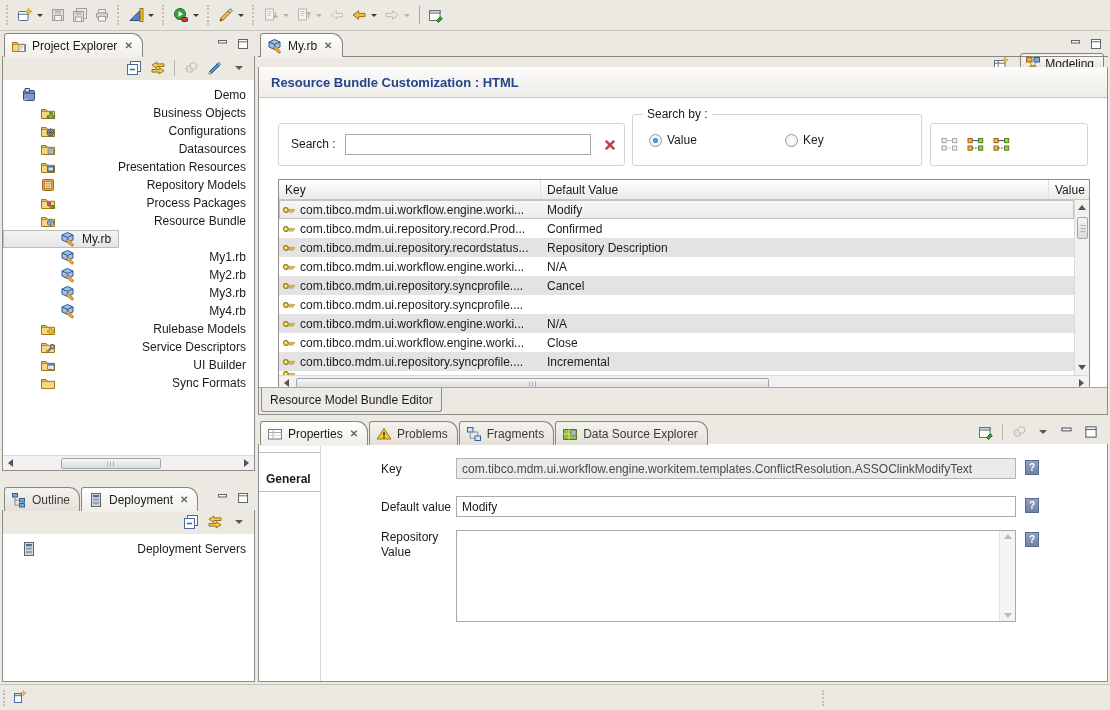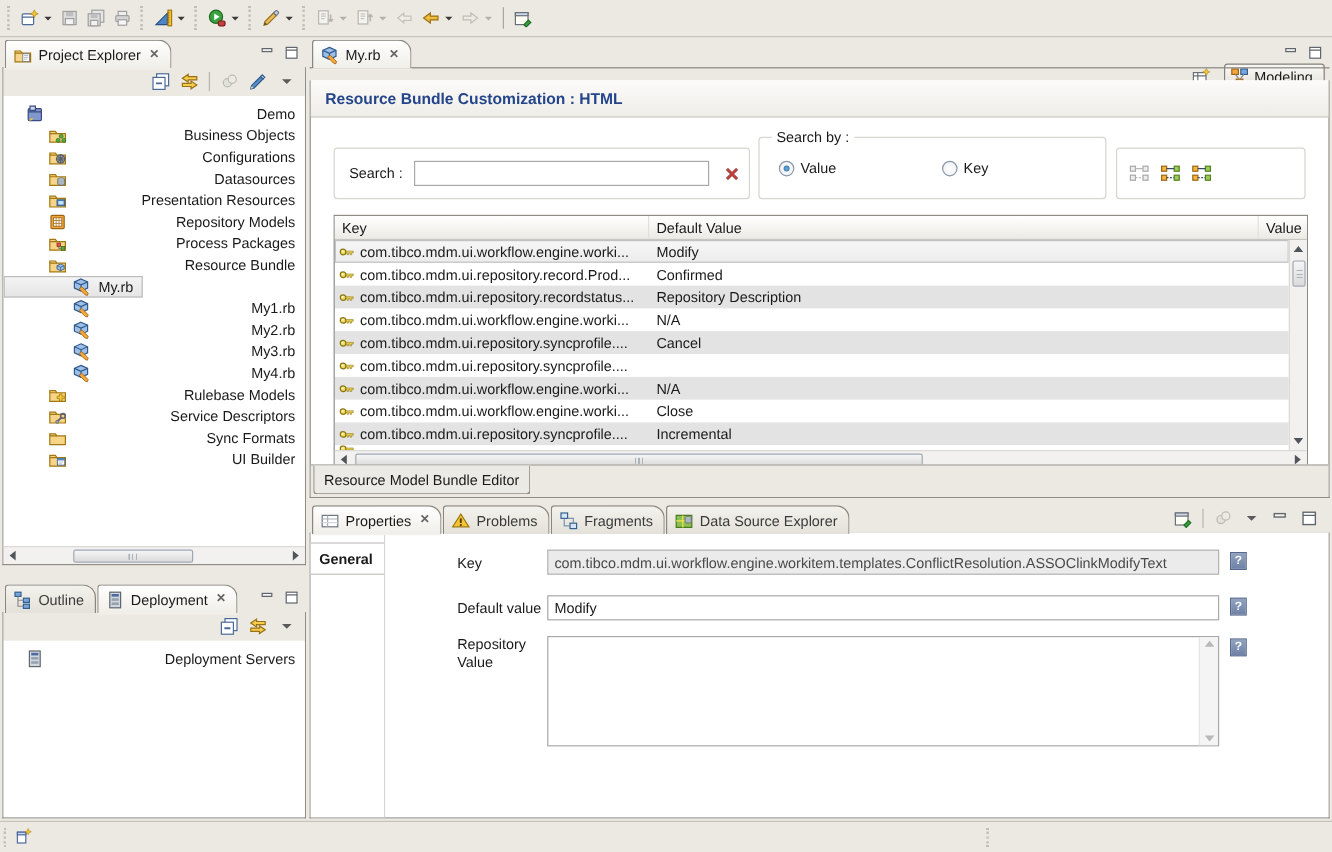--- a/index.html
+++ b/index.html
@@ -83,21 +83,21 @@
 .td-val{width:508px;padding-left:6px;flex:none;overflow:hidden;white-space:nowrap;}
 #rb-vscroll{top:20px;bottom:15px;right:0;}
 #rb-hscroll{left:0;right:0;bottom:0;}
 #editor-bottom-tabs{position:absolute;left:0;right:0;bottom:0;height:27px;border-top:1px solid #A8A5A0;background:#ECE9E2;display:flex;align-items:flex-start;padding-left:2px;}
 .btab{height:24px;display:flex;align-items:center;padding:0 8px;border:1px solid #8F8C86;border-top:none;border-radius:0 0 3px 3px;background:#FFF;margin-right:1px;white-space:nowrap;}
 .btab.inactive{background:#ECEAE4;}
 
 
 #prop-content{position:absolute;left:0;right:0;top:0;bottom:0;background:#FFF;}
 #general-strip{position:absolute;left:0;top:0;bottom:0;width:62px;border-right:1px solid #D8D6D2;background:#FFF;}
-#general-tab{margin-top:8px;border-top:1px solid #C4C2BE;border-bottom:1px solid #C4C2BE;padding:6px 2px 5px 7px;font-weight:bold;background:#FFF;}
+#general-tab{margin-top:8px;border-top:1px solid #C4C2BE;border-bottom:1px solid #C4C2BE;padding:19px 2px 5px 7px;font-weight:bold;background:#FFF;}
 .prop-label{position:absolute;left:122px;}
 .textfield{position:absolute;left:197px;width:560px;height:21px;border:1px solid #A9A9A9;padding:2px 5px;font:12px "Liberation Sans",sans-serif;background:#FFF;color:#1A1A1A;}
 .textfield.ro{background:#EBEBEB;color:#4A4A4A;border-color:#B4B4B4;}
 .help-btn{position:absolute;left:766px;width:14px;height:15px;background:linear-gradient(#92A2C0,#6E82A6);border:1px solid #56688C;color:#FFF;font-size:10px;font-weight:bold;display:flex;align-items:center;justify-content:center;}
 #cust-ta{position:absolute;left:197px;top:86px;width:560px;height:92px;border:1px solid #A9A9A9;background:#FFF;}
 #cust-ta .tavs{position:absolute;right:0;top:0;bottom:0;width:16px;background:#F4F4F4;border-left:1px solid #E4E4E4;display:flex;flex-direction:column;justify-content:space-between;align-items:center;padding:3px 0;}
 .dis-arr-u{width:0;height:0;border-left:4px solid transparent;border-right:4px solid transparent;border-bottom:5px solid #B8B8B8;}
 .dis-arr-d{width:0;height:0;border-left:4px solid transparent;border-right:4px solid transparent;border-top:5px solid #B8B8B8;}
 
 
@@ -493,35 +493,35 @@
               <circle cx="7.7" cy="12.5" r="1.3" fill="#9AA0A8" stroke="#5F666E" stroke-width=".6"></circle>
             </svg>
           </span>
           <span class="tlabel">Service Descriptors</span>
         </div>
         <div class="titem lv1">
           <span class="icon">
             <svg viewBox="0 0 16 16">
               <path d="M1.5 4.5h4.6l1.4 1.8h7v7.2H1.5z" fill="#F6D488" stroke="#A3770F"></path>
               <path d="M1.5 6.3h6" stroke="#A3770F" fill="none"></path>
-            </svg>
-          </span>
-          <span class="tlabel">Sync Formats</span>
-        </div>
-        <div class="titem lv1">
-          <span class="icon">
-            <svg viewBox="0 0 16 16">
-              <path d="M1.5 4.5h4.6l1.4 1.8h7v7.2H1.5z" fill="#F6D488" stroke="#A3770F"></path>
-              <path d="M1.5 6.3h6" stroke="#A3770F" fill="none"></path>
               <rect x="7.8" y="7" width="6.2" height="5.6" fill="#FFF" stroke="#2F5A8C" stroke-width=".7"></rect>
               <rect x="7.8" y="7" width="6.2" height="1.7" fill="#4E86C8"></rect>
               <path d="M9 10h3.5M9 11.4h2.4" stroke="#9AB0C8" stroke-width=".6"></path>
             </svg>
           </span>
           <span class="tlabel">UI Builder</span>
+        </div>
+        <div class="titem lv1">
+          <span class="icon">
+            <svg viewBox="0 0 16 16">
+              <path d="M1.5 4.5h4.6l1.4 1.8h7v7.2H1.5z" fill="#F6D488" stroke="#A3770F"></path>
+              <path d="M1.5 6.3h6" stroke="#A3770F" fill="none"></path>
+            </svg>
+          </span>
+          <span class="tlabel">Sync Formats</span>
         </div>
       </div>
     <div class="hscroll" style="left:0;right:0;bottom:0;">
       <span class="sb-btn">
           <span class="arr arr-l"></span>
         </span>
       <span class="sb-thumb" style="left:58px;width:100px;"></span>
       <span class="sb-btn" style="position:absolute;right:0;">
           <span class="arr arr-r"></span>
         </span>

